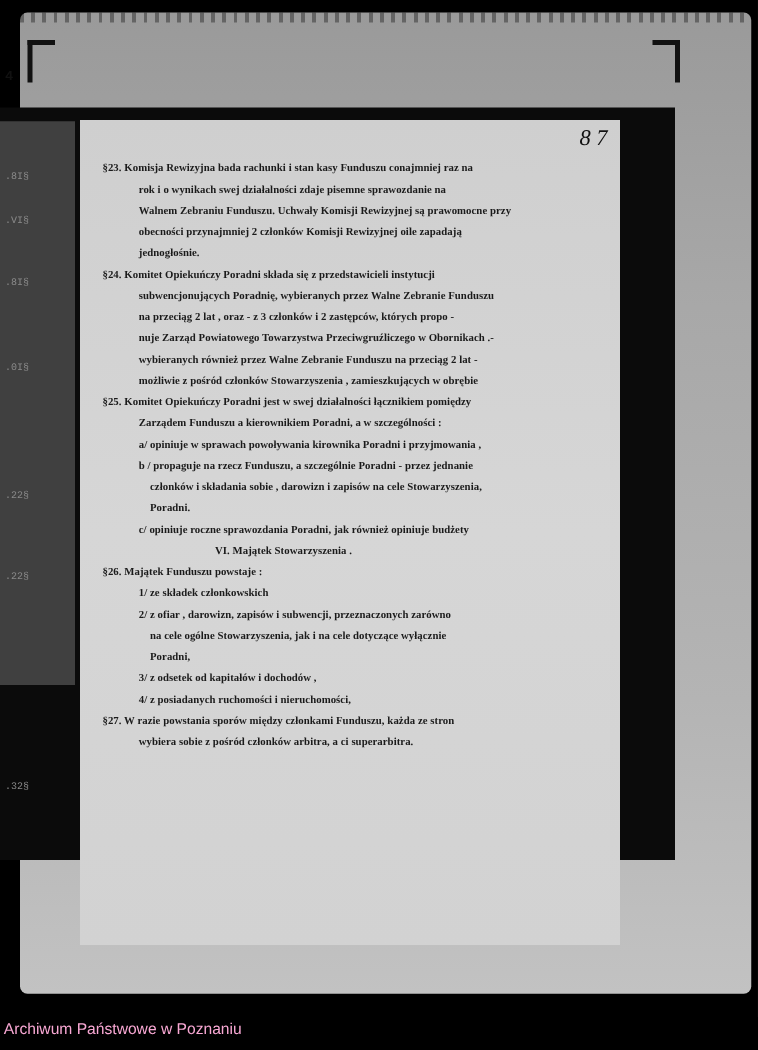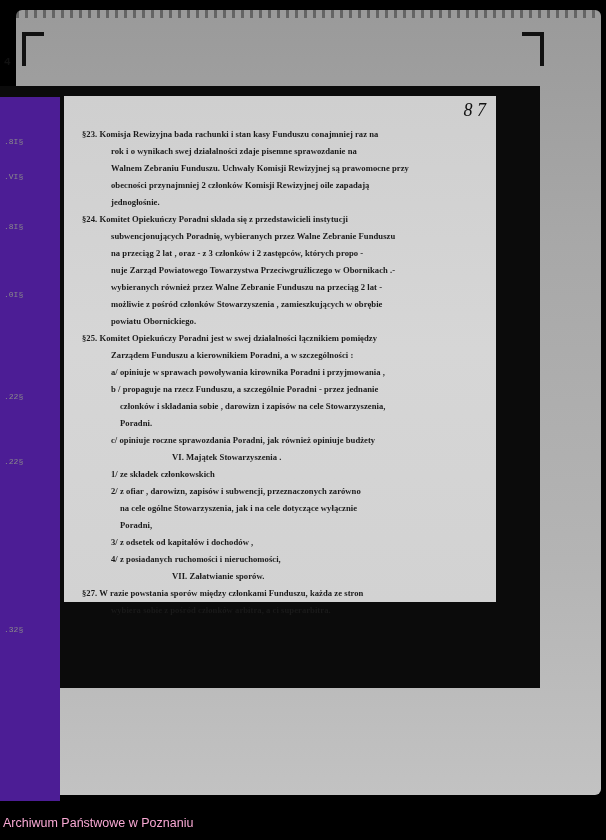--- a/index.html
+++ b/index.html
@@ -4,23 +4,23 @@
 <style>
   html, body { margin:0; padding:0; }
   body { width:606px; height:840px; background:#000; position:relative; overflow:hidden; font-family:"Liberation Mono", monospace; }
   .film { position:absolute; left:16px; top:10px; width:585px; height:785px; background:linear-gradient(180deg,#9a9a9a 0%,#a8a8a8 30%,#b4b4b4 70%,#c2c2c2 100%); border-radius:6px; }
   .film-top-edge { position:absolute; left:0; top:0; width:100%; height:8px; background:repeating-linear-gradient(90deg,#000 0 3px,transparent 3px 9px); opacity:.35; }
   .corner { position:absolute; width:18px; height:30px; border-top:4px solid #111; }
   .corner.left { left:22px; top:32px; border-left:4px solid #111; }
   .corner.right { left:522px; top:32px; border-right:4px solid #111; }
   .marker-4 { position:absolute; left:4px; top:56px; font-size:11px; color:#111; font-weight:bold; }
   .dark-band { position:absolute; left:0; top:86px; width:540px; height:602px; background:#0b0b0b; }
-  .left-strip { position:absolute; left:0; top:97px; width:60px; height:704px; background:#4c1d95; }
+  .left-strip { position:absolute; left:0; top:97px; width:60px; height:451px; background:#404040; }
   .left-strip .frag { position:absolute; left:4px; font-size:8px; color:#8a8a8a; white-space:nowrap; }
-  .page { position:absolute; left:64px; top:96px; width:432px; height:506px; background:linear-gradient(180deg,#cfcfcf 0%,#d6d6d6 50%,#d2d2d2 100%); }
+  .page { position:absolute; left:64px; top:96px; width:432px; height:660px; background:linear-gradient(180deg,#cfcfcf 0%,#d6d6d6 50%,#d2d2d2 100%); }
   .pagenum { position:absolute; right:10px; top:4px; font-family:"Liberation Serif", serif; font-style:italic; font-size:18px; color:#111; }
   .text { position:absolute; left:18px; top:30px; width:412px; font-size:8.6px; font-weight:bold; color:#1a1a1a; line-height:17px; letter-spacing:0.05px;font-family:Liberation Serif, serif; }
   .line { white-space:nowrap; height:17px; }
   .ind1 { padding-left:29px; }
   .ind2 { padding-left:38px; }
   .center { padding-left:90px; }
   .footer { position:absolute; left:3px; top:816px; font-family:"Liberation Sans", sans-serif; font-size:12.5px; color:#f9a8d4; }
 </style>
 </head>
 <body>
@@ -51,34 +51,33 @@
       <div class="line ind1">rok i o wynikach swej działalności zdaje pisemne sprawozdanie na</div>
       <div class="line ind1">Walnem Zebraniu Funduszu. Uchwały Komisji Rewizyjnej są prawomocne przy</div>
       <div class="line ind1">obecności przynajmniej 2 członków Komisji Rewizyjnej oile zapadają</div>
       <div class="line ind1">jednogłośnie.</div>
       <div class="line ">§24. Komitet Opiekuńczy Poradni składa się z przedstawicieli instytucji</div>
       <div class="line ind1">subwencjonujących Poradnię, wybieranych przez Walne Zebranie Funduszu</div>
       <div class="line ind1">na przeciąg 2 lat , oraz - z 3 członków i 2 zastępców, których propo -</div>
       <div class="line ind1">nuje Zarząd Powiatowego Towarzystwa Przeciwgruźliczego w Obornikach .-</div>
       <div class="line ind1">wybieranych również przez Walne Zebranie Funduszu na przeciąg 2 lat -</div>
       <div class="line ind1">możliwie z pośród członków Stowarzyszenia , zamieszkujących w obrębie</div>
-      <div class="line ind1">powiatu Obornickiego.</div>
       <div class="line ">§25. Komitet Opiekuńczy Poradni jest w swej działalności łącznikiem pomiędzy</div>
       <div class="line ind1">Zarządem Funduszu a kierownikiem Poradni, a w szczególności :</div>
       <div class="line ind1">a/ opiniuje w sprawach powoływania kirownika Poradni i przyjmowania ,</div>
       <div class="line ind1">b / propaguje na rzecz Funduszu, a szczególnie Poradni - przez jednanie</div>
       <div class="line ind2">członków i składania sobie , darowizn i zapisów na cele Stowarzyszenia,</div>
       <div class="line ind2">Poradni.</div>
       <div class="line ind1">c/ opiniuje roczne sprawozdania Poradni, jak również opiniuje budżety</div>
       <div class="line center">VI. Majątek Stowarzyszenia .</div>
+      <div class="line ">§26. Majątek Funduszu powstaje :</div>
       <div class="line ind1">1/ ze składek członkowskich</div>
       <div class="line ind1">2/ z ofiar , darowizn, zapisów i subwencji, przeznaczonych zarówno</div>
       <div class="line ind2">na cele ogólne Stowarzyszenia, jak i na cele dotyczące wyłącznie</div>
       <div class="line ind2">Poradni,</div>
       <div class="line ind1">3/ z odsetek od kapitałów i dochodów ,</div>
       <div class="line ind1">4/ z posiadanych ruchomości i nieruchomości,</div>
-      <div class="line center">VII. Załatwianie sporów.</div>
       <div class="line ">§27. W razie powstania sporów między członkami Funduszu, każda ze stron</div>
       <div class="line ind1">wybiera sobie z pośród członków arbitra, a ci superarbitra.</div>
     </div>
 </div>
 
 <div class="footer">Archiwum Państwowe w Poznaniu</div>
 
 </body></html>

